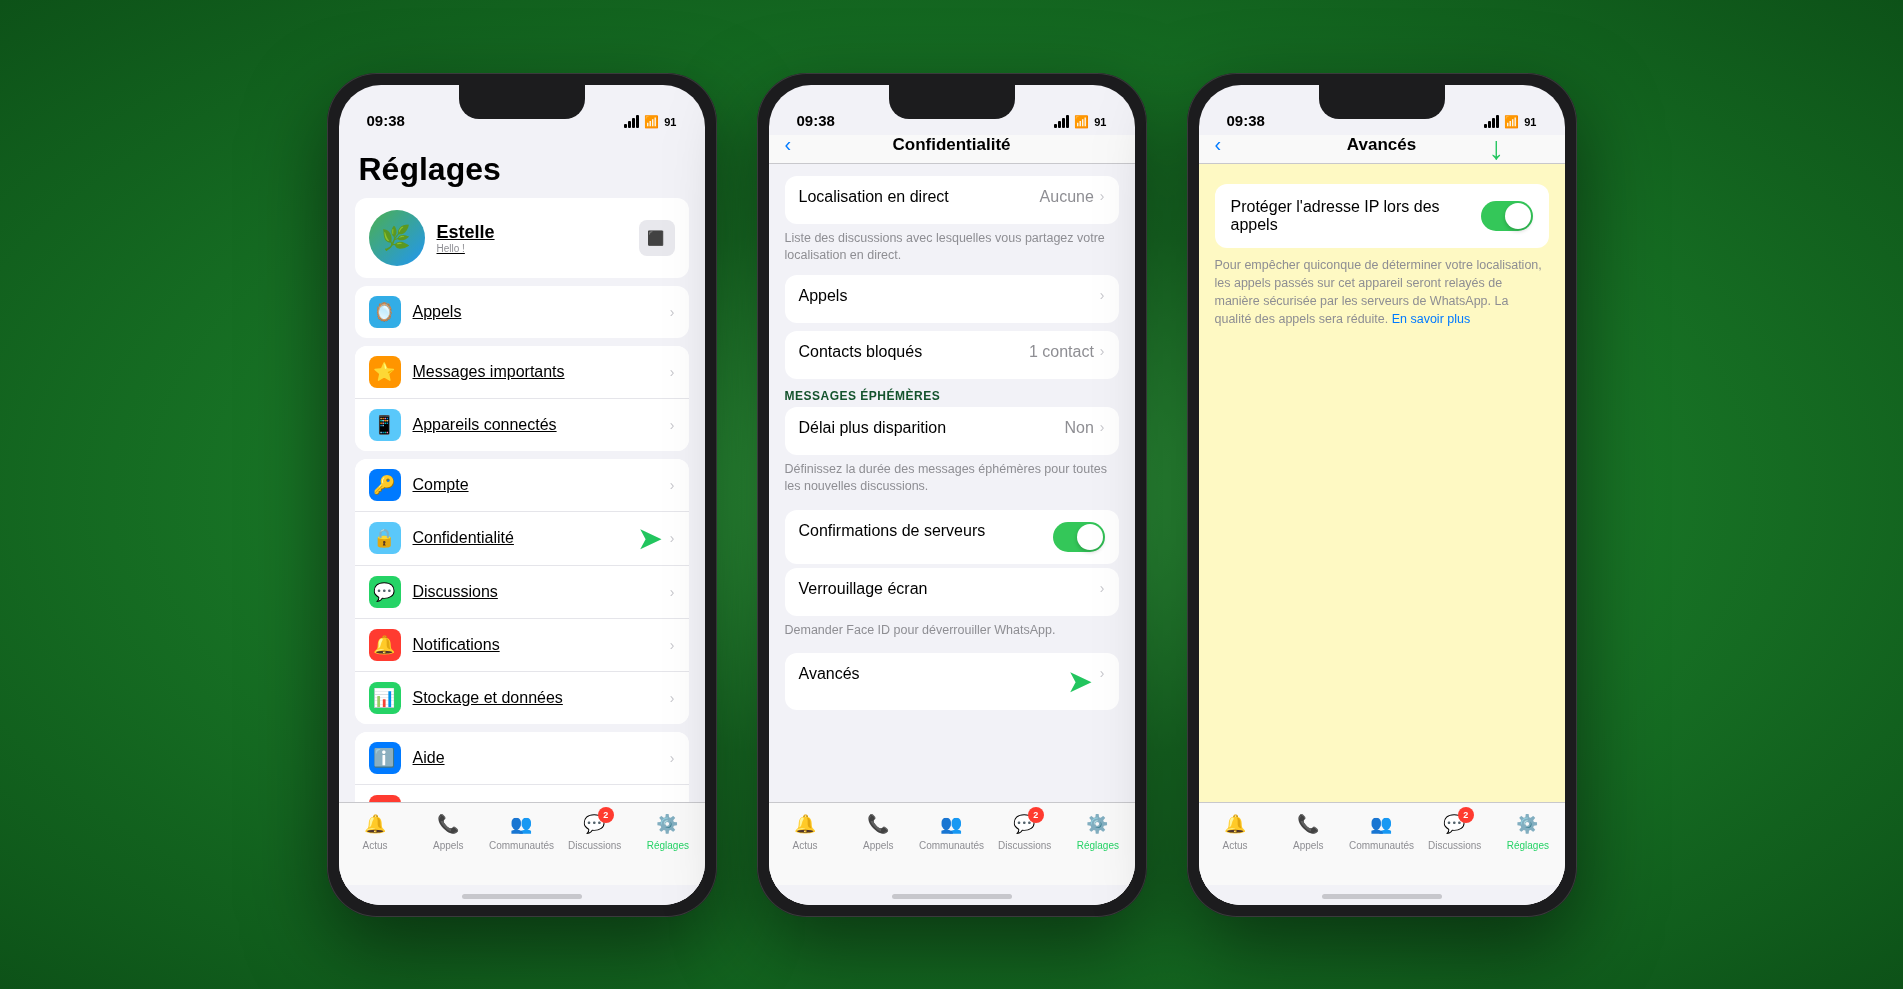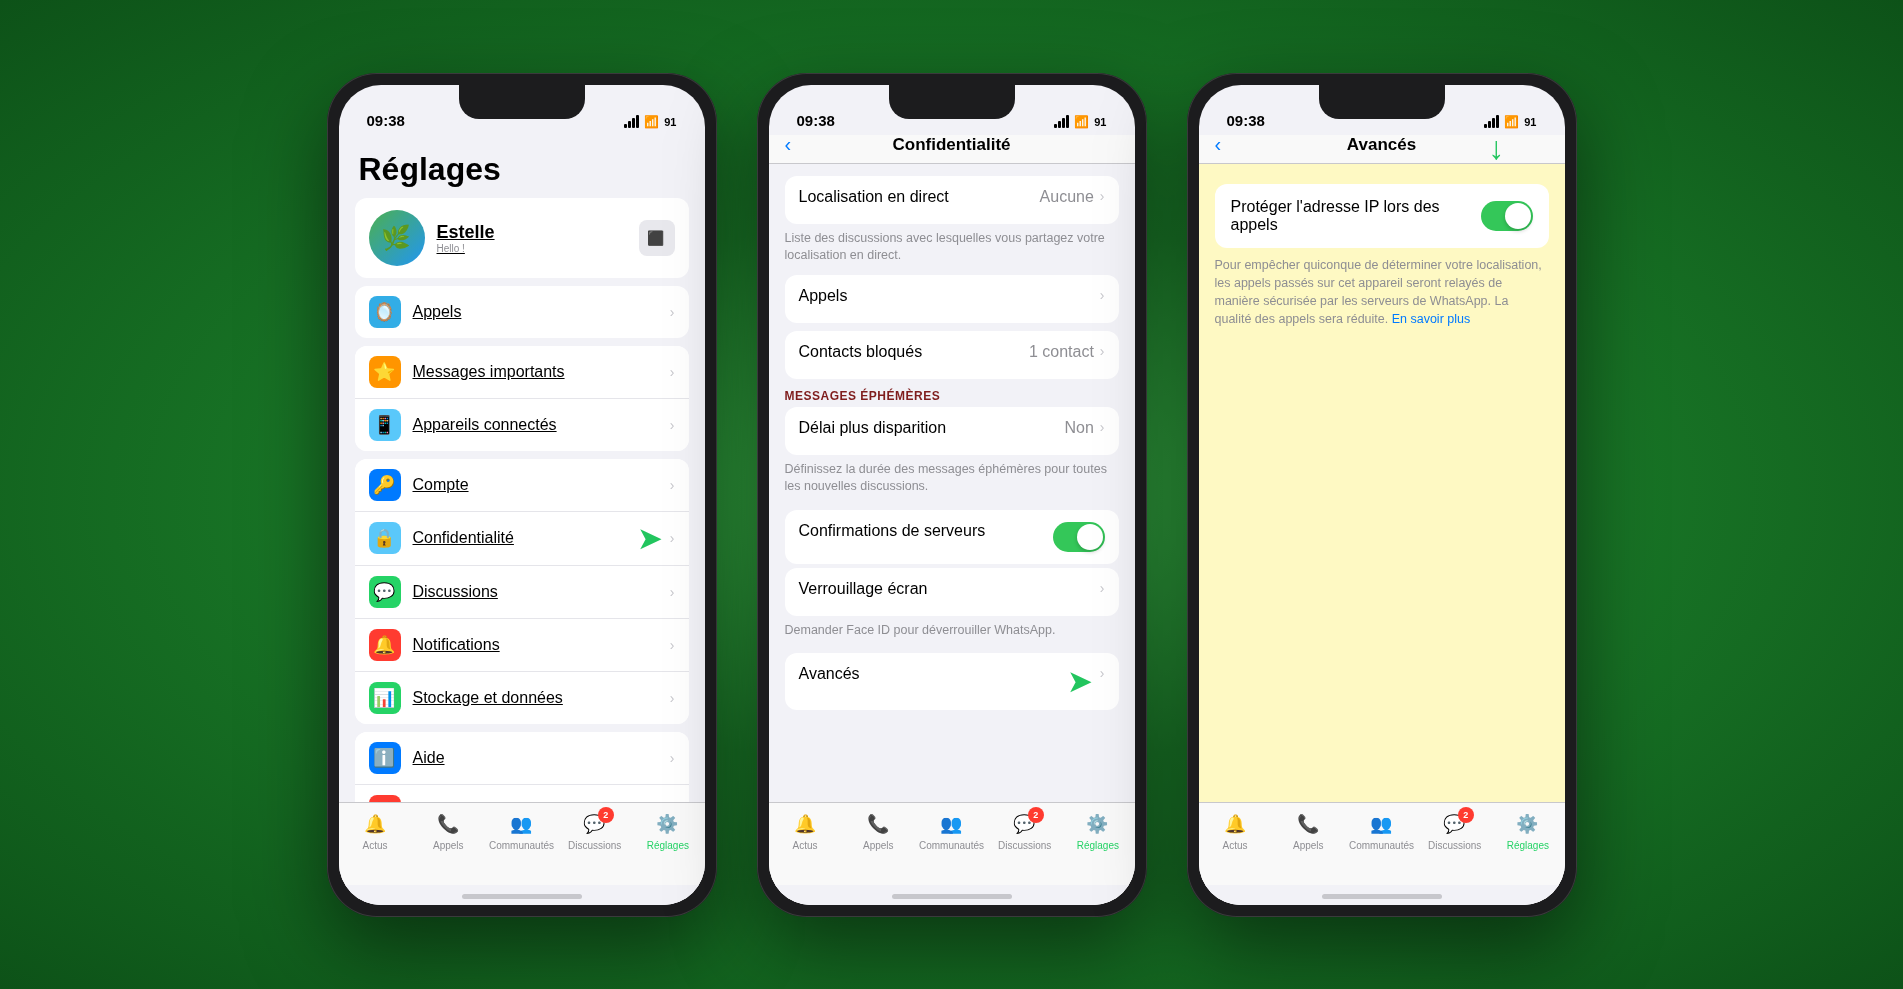--- a/index.html
+++ b/index.html
@@ -259,21 +259,21 @@
     }
 
     .content-scroll {
       flex: 1;
       overflow-y: auto;
       padding-bottom: 8px;
     }
     .section-header {
       font-size: 12px;
       font-weight: 600;
-      color: #7f1d1d;
+      color: #14532d;
       padding: 6px 16px 4px;
       text-transform: uppercase;
       letter-spacing: 0.5px;
     }
     .conf-card {
       background: white;
       margin: 0 16px;
       border-radius: 12px;
       overflow: hidden;
     }

